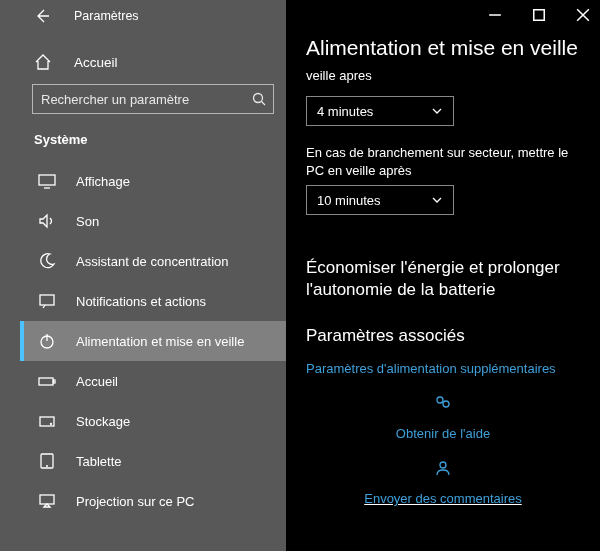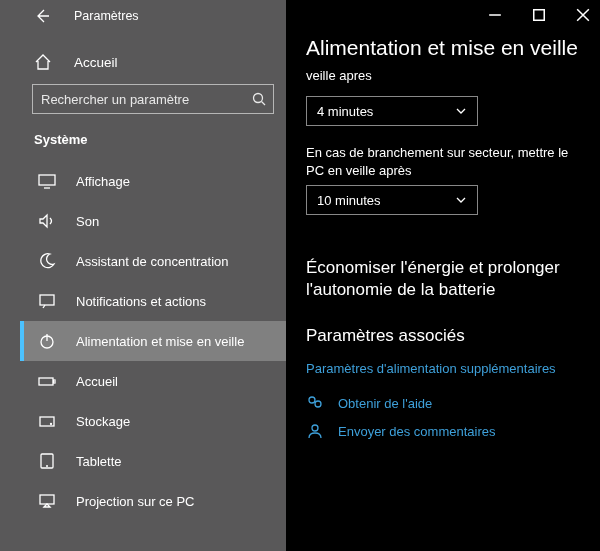--- a/index.html
+++ b/index.html
@@ -120,21 +120,21 @@
   }
   .truncated {
     font-size: 13px;
     color: #fff;
     margin-bottom: 13px;
   }
   .select {
     display: inline-flex;
     align-items: center;
     justify-content: space-between;
-    width: 172px;
+    width: 148px;
     height: 30px;
     border: 1px solid #888;
     background: #000;
     color: #fff;
     padding: 0 10px;
     font-size: 13px;
     margin-bottom: 18px;
   }
   .select .chev { width: 12px; height: 12px; }
   .body-text {
@@ -159,26 +159,27 @@
     color: #3ea0da;
     font-size: 13px;
     display: inline-block;
     margin-top: 6px;
   }
   .help-row, .feedback-row {
     display: flex;
     align-items: center;
     margin-top: 18px;
     gap: 14px;
+    flex-direction: column;
   }
   .help-row .icon, .feedback-row .icon {
     width: 18px; height: 18px;
     display:inline-flex; align-items:center; justify-content:center;
   }
-  .feedback-row { margin-top: 10px; }
+  .feedback-row { margin-top: 18px; text-decoration: underline; }
   svg { stroke: currentColor; fill: none; stroke-width: 1.3; }
 </style>
 </head>
 <body>
 
 <div class="sidebar">
   <div class="sb-titlebar">
     <span class="sb-back">
       <svg viewBox="0 0 16 16">
           <path d="M10 2 L4 8 L10 14 M4 8 H15"></path>

